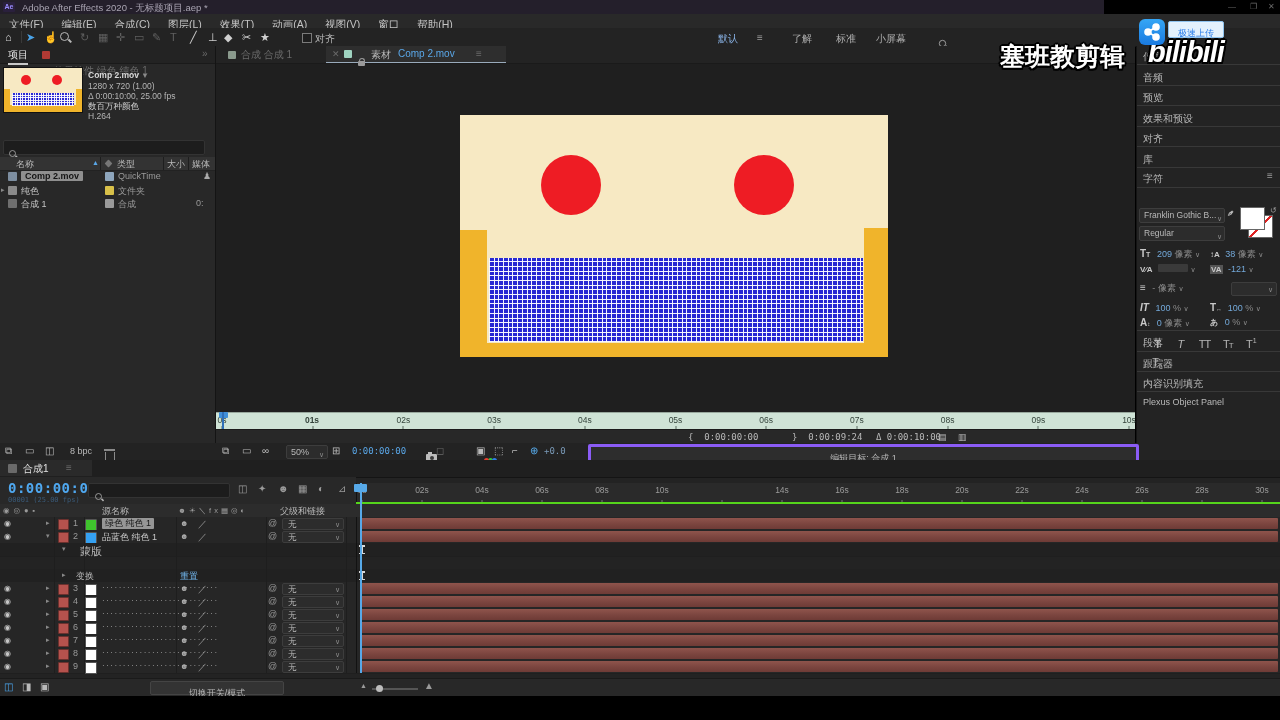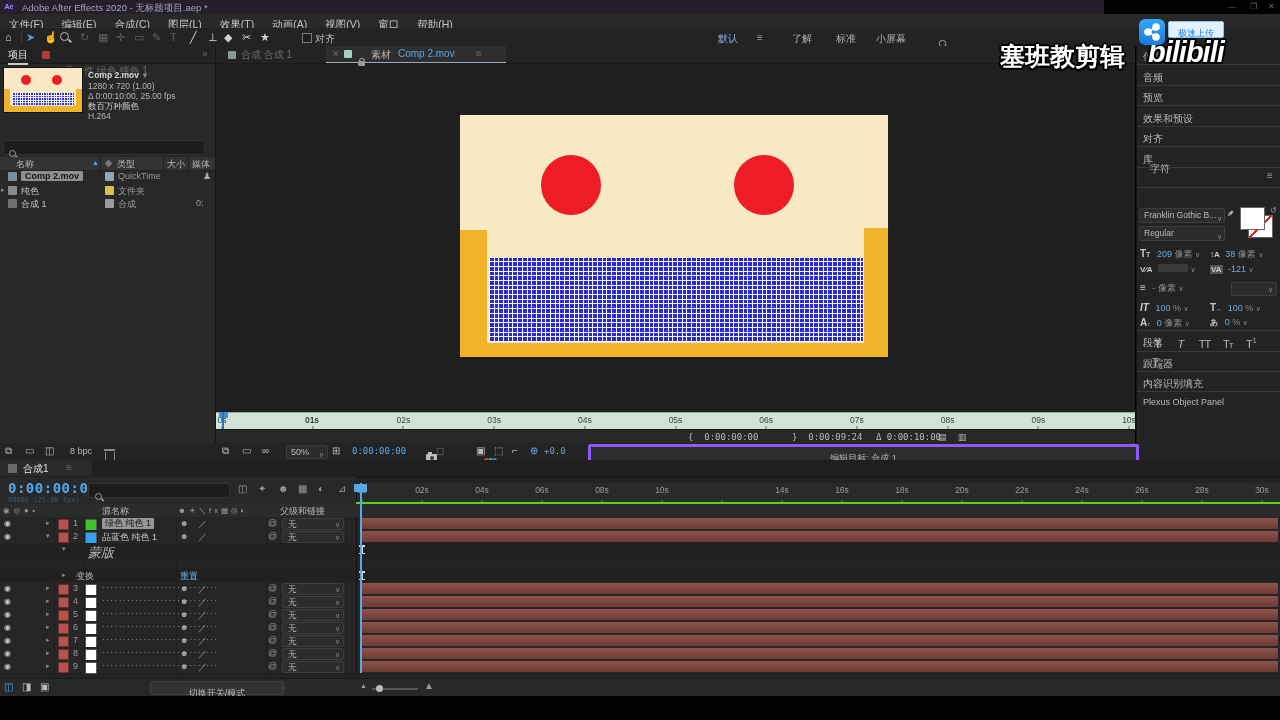--- a/index.html
+++ b/index.html
@@ -249,21 +249,21 @@
     <span class="rphead" style="position: absolute; left: 6px; top: 24.5px;">音频</span>
     <span class="rpsep" style="position: absolute; left: 0px; top: 59px;"></span>
     <span class="rphead" style="position: absolute; left: 6px; top: 45px;">预览</span>
     <span class="rpsep" style="position: absolute; left: 0px; top: 79.5px;"></span>
     <span class="rphead" style="position: absolute; left: 6px; top: 65.5px;">效果和预设</span>
     <span class="rpsep" style="position: absolute; left: 0px; top: 100px;"></span>
     <span class="rphead" style="position: absolute; left: 6px; top: 86px;">对齐</span>
     <span class="rpsep" style="position: absolute; left: 0px; top: 120.5px;"></span>
     <span class="rphead" style="position: absolute; left: 6px; top: 106.5px;">库</span>
     <span class="rpsep" style="position: absolute; left: 0px; top: 141px;"></span>
-    <span class="rphead" style="position: absolute; left: 6px; top: 116px; margin-left: 7px;">字符</span>
+    <span class="rphead" style="position: absolute; left: 6px; top: 126px;">字符</span>
     <span style="position: absolute; left: 130px; top: 124px; font-size: 10px; color: rgb(154, 154, 154);">≡</span>
     <span class="rpsep" style="position: absolute; left: 0px; top: 284px;"></span>
     <span class="rphead" style="position: absolute; left: 6px; top: 290px;">段落</span>
     <span class="rpsep" style="position: absolute; left: 0px; top: 305px;"></span>
     <span class="rphead" style="position: absolute; left: 6px; top: 311px;">跟踪器</span>
     <span class="rpsep" style="position: absolute; left: 0px; top: 325px;"></span>
     <span class="rphead" style="position: absolute; left: 6px; top: 331px;">内容识别填充</span>
     <span class="rpsep" style="position: absolute; left: 0px; top: 345px;"></span>
     <span class="rphead" style="position: absolute; left: 6px; top: 351px; font-size: 9px;">Plexus Object Panel</span>
   </div>
@@ -436,21 +436,21 @@
         <span style="position: absolute; left: 198px; top: 1px; font-size: 9px; color: rgb(170, 170, 170);">／</span>
         <span style="position: absolute; left: 268px; top: 1px; font-size: 9px; color: rgb(153, 153, 153);">@</span>
         <span class="ddl" style="position: absolute; left: 282px; top: 1px; width: 60px; height: 10px;">
           <span style="position: absolute; left: 5px; top: 0px; font-size: 8.5px; color: rgb(185, 185, 185);">无</span>
           <span class="chev" style="position: absolute; right: 3px; top: 1.5px;">∨</span>
         </span>
         <div class="bar"></div>
       </div>
       <div class="tlrow" style="top: 26px; background: rgb(33, 33, 33);">
         <span style="position: absolute; left: 62px; top: 2px; font-size: 7px; color: rgb(136, 136, 136);">▾</span>
-        <span style="position: absolute; left: 88px; top: 1px; font-size: 13px; color: rgb(185, 185, 185); font-style: italic;">蒙版</span>
+        <span style="position: absolute; left: 80px; top: 1px; font-size: 11px; color: rgb(185, 185, 185);">蒙版</span>
         <div class="ibeam"></div>
       </div>
       <div class="tlrow" style="top: 52px; background: rgb(33, 33, 33);">
         <span style="position: absolute; left: 62px; top: 2px; font-size: 7px; color: rgb(136, 136, 136);">▸</span>
         <span style="position: absolute; left: 76px; top: 1px; font-size: 9px; color: rgb(185, 185, 185);">变换</span>
         <span style="position: absolute; left: 180px; top: 1px; font-size: 9px; color: rgb(111, 179, 232);">重置</span>
         <div class="ibeam"></div>
       </div>
       <div class="tlrow" style="top: 65px;">
         <span style="position: absolute; left: 4px; top: 2px; font-size: 8px; color: rgb(197, 197, 197);">◉</span>

